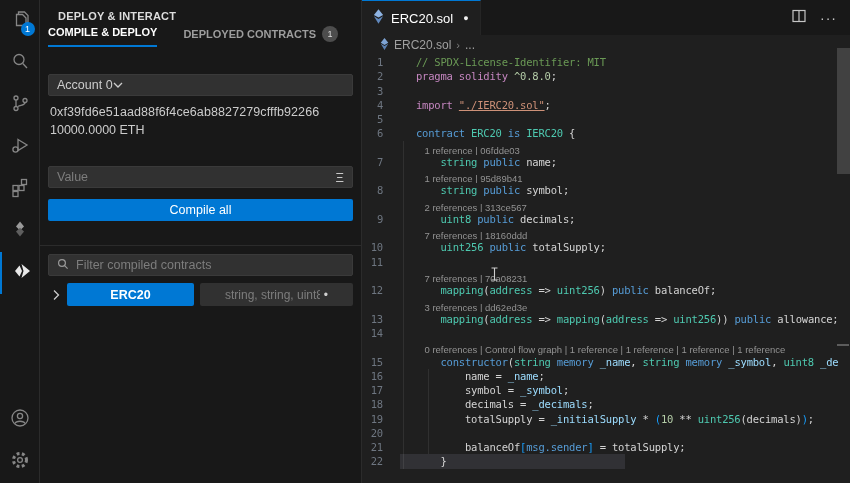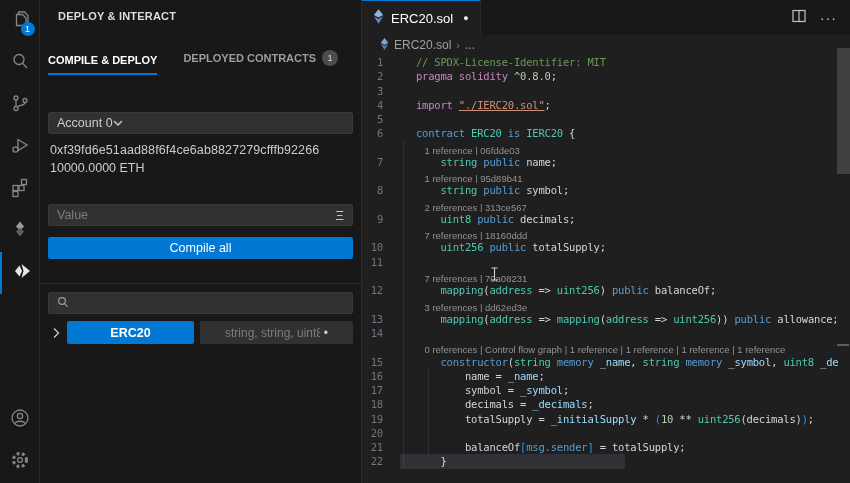--- a/index.html
+++ b/index.html
@@ -14,24 +14,24 @@
   .ab-item { width:40px; height:42px; display:flex; align-items:center; justify-content:center;
     position:relative; cursor:pointer; }
   .ab-item svg { stroke:#868686; fill:none; stroke-width:1.3; }
   .ab-item.active { border-left:2px solid #0078d4; }
   .ab-item.active svg { stroke:#e7e7e7; }
   .ab-badge { position:absolute; right:5px; bottom:6px; min-width:14px; height:14px; border-radius:8px;
     background:#0078d4; color:#fff; font-size:9px; display:flex; align-items:center; justify-content:center; }
 
   
   .sidebar { width:322px; background:#181818; border-right:1px solid #2b2b2b; flex-shrink:0;
-    color:#cccccc; display:flex; flex-direction:column;gap:19px; }
+    color:#cccccc; display:flex; flex-direction:column; }
   .side-title { padding:10px 0 0 18px; font-size:11px; font-weight:700; color:#dddddd;
     letter-spacing:.2px; height:26px; }
-  .side-tabs { display:flex; gap:26px; padding:0 8px; height:30px; align-items:flex-end; }
+  .side-tabs { display:flex; gap:26px; padding:0 8px; height:30px; align-items:flex-start; }
   .side-tab { font-size:11px; font-weight:700; color:#9d9d9d; padding:0 0 7px 0;
     display:flex; align-items:center; gap:6px; cursor:pointer; border-bottom:2px solid transparent; }
   .side-tab.active { color:#ffffff; border-bottom:2px solid #0078d4; }
   .tab-count { background:#4d4d4d; color:#dcdcdc; font-size:9px; font-weight:400;
     width:16px; height:16px; border-radius:50%; display:flex; align-items:center; justify-content:center; }
   .side-body { padding:18px 8px 0; }
   .fld { height:22px; background:#313131; border:1px solid #3a3a3a; border-radius:2px;
     display:flex; align-items:center; padding:0 8px; font-size:12.5px; }
   .select { justify-content:flex-start; margin-bottom:9px; cursor:pointer; color:#cccccc; }
   .addr { font-size:12.5px; color:#cccccc; margin:0 0 4px 2px; letter-spacing:.1px; }
@@ -211,20 +211,21 @@
       </div>
       <button class="btn-primary">Compile all</button>
       <div class="hr"></div>
       <div class="fld filter">
         <span>
           <svg width="12" height="12" viewBox="0 0 12 12">
               <circle cx="5" cy="5" r="3.4" stroke="#9a9a9a" fill="none" stroke-width="1.2"></circle>
               <path d="M7.6 7.6l3 3" stroke="#9a9a9a" stroke-width="1.2"></path>
             </svg>
         </span>
+        <input type="text" placeholder="Filter compiled contracts" style="">
       </div>
       <div class="contract-row">
         <span class="chev-right">
           <svg width="9" height="12" viewBox="0 0 9 12">
               <path d="M2 1.5l4.5 4.5L2 10.5" stroke="#cccccc" fill="none" stroke-width="1.3"></path>
             </svg>
         </span>
         <button class="contract-btn">ERC20</button>
         <div class="args-field">
           <span class="args-text">string, string, uint8, ui</span>

